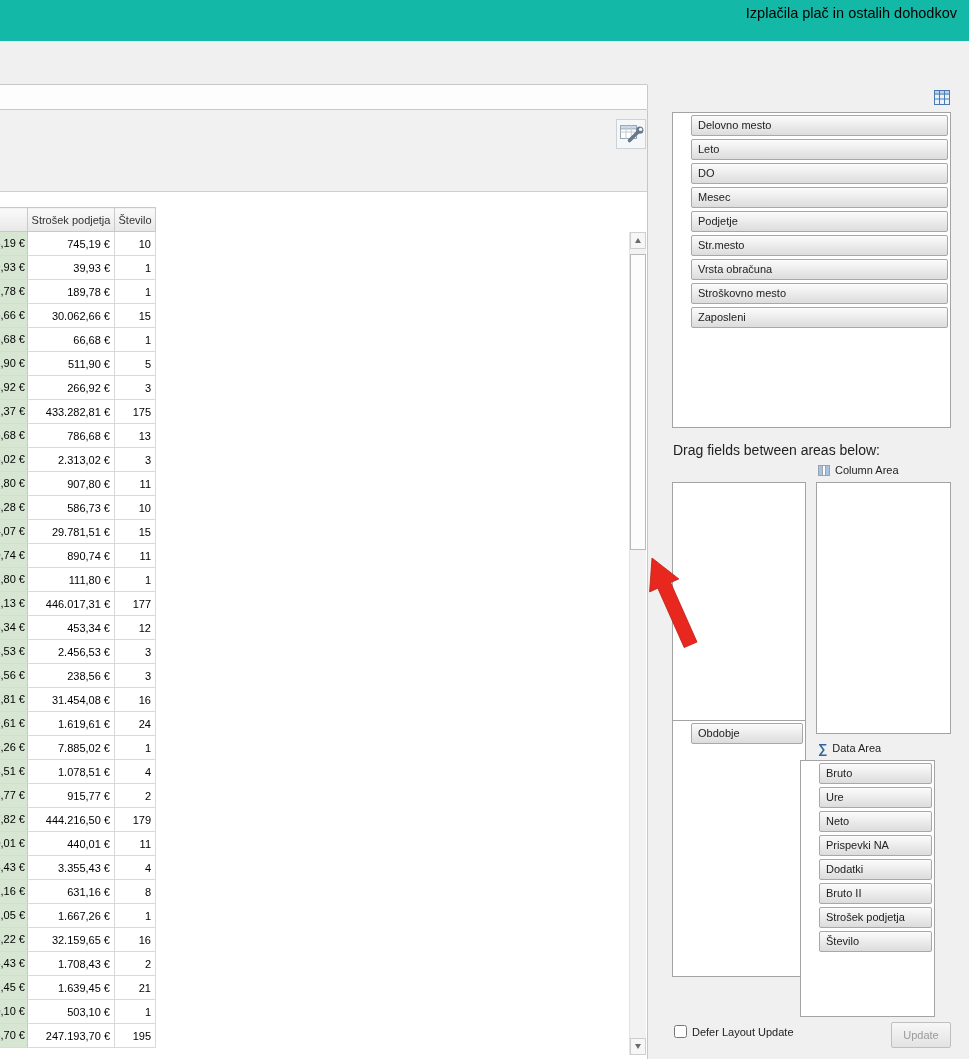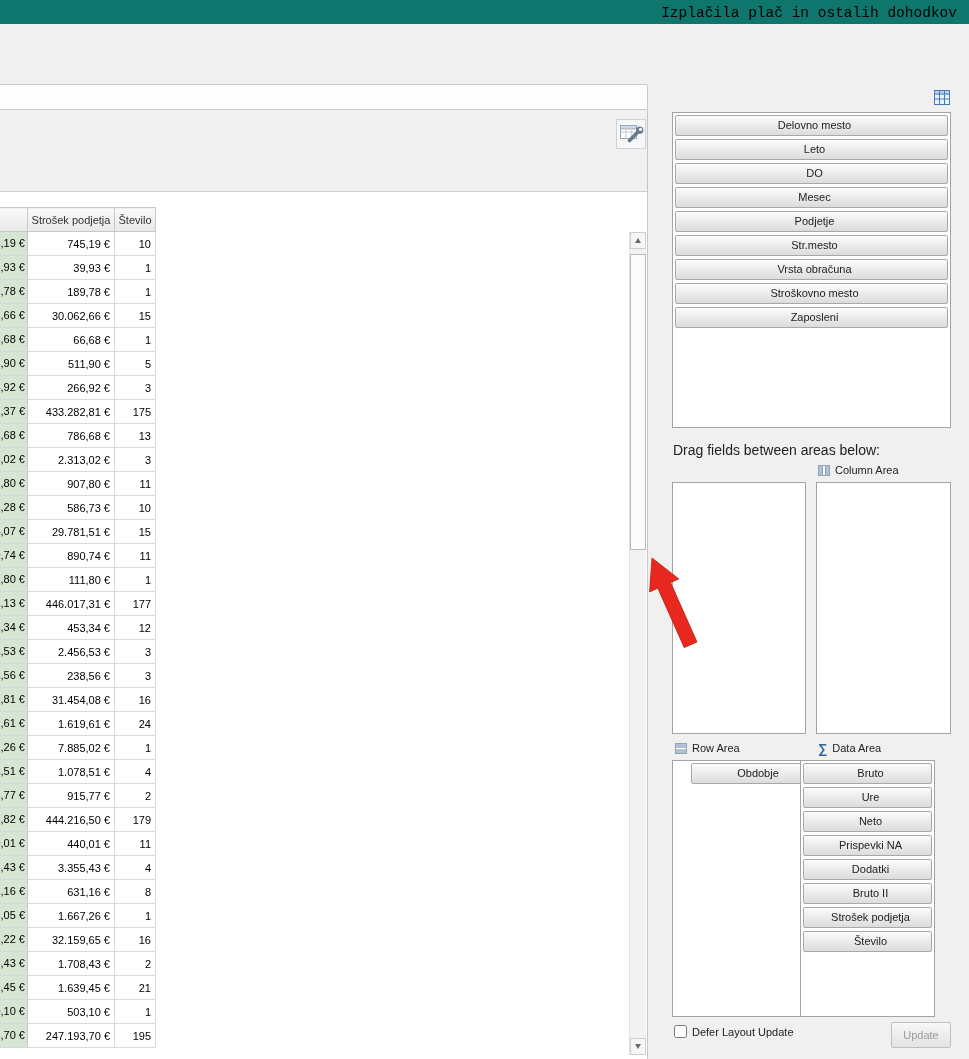--- a/index.html
+++ b/index.html
@@ -3,21 +3,21 @@
 <meta charset="utf-8">
 <style>
   * { box-sizing: content-box; }
   html,body { margin:0; padding:0; }
   body {
     width:969px; height:1059px; position:relative; overflow:hidden;
     background:#f0f0f0;
     font-family:"Liberation Sans","DejaVu Sans",sans-serif;
     font-size:11px; color:#222;
   }
-  .top-strip { position:absolute; left:0; top:0; width:969px; height:24px; background:#0f766e;font-family:Liberation Mono, monospace; }
+  .top-strip { position:absolute; left:0; top:0; width:969px; height:41px; background:#14b8a6; }
   .page-title { position:absolute; top:5px; right:12px; font-size:14.5px; color:#000; white-space:nowrap; }
 
   
   .pivot-grid { position:absolute; left:-1px; top:84px; width:650px; height:975px; }
   .filter-bar { position:absolute; left:0; top:0; width:647px; height:24px; background:#fdfdfd; border:1px solid #c9c9c9; border-radius:1px; }
   .header-zone { position:absolute; left:0; top:26px; width:648px; height:81px; background:#f1f1f2; border-bottom:1px solid #cfcfcf; border-right:1px solid #c6c6c6; }
   .customize-btn { position:absolute; right:1px; top:9px; width:28px; height:28px; padding:0; background:#f5f7f9; border:1px solid #ccd2d8; cursor:pointer; }
   .table-zone { position:absolute; left:0; top:108px; width:648px; height:867px; background:#ffffff; border-right:1px solid #c6c6c6; }
 
   table.pivot { position:absolute; left:0; top:15px; border-collapse:collapse; table-layout:fixed; }
@@ -46,34 +46,34 @@
   
   .collapse-tri { position:absolute; left:651px; top:561px; width:0; height:0;
     border-top:4px solid transparent; border-bottom:4px solid transparent; border-right:6px solid #4d4d4d; cursor:pointer; }
   .red-arrow { position:absolute; left:647px; top:553px; z-index:6; pointer-events:none; }
 
   
   .field-panel { position:absolute; left:668px; top:84px; width:288px; height:975px; }
   .fc-icon-btn { position:absolute; top:6px; right:5px; width:18px; height:17px; padding:0; background:transparent; border:none; cursor:pointer; }
   .fields-box { position:absolute; left:4px; top:28px; width:277px; height:312px; background:#fff; border:1px solid #a3a3a3; overflow:hidden; padding:2px 0 0 0; }
   .fields-box .field-item, .area-box .field-item {
-    height:19px; line-height:18px; margin:0 2px 3px 2px; padding-left:6px;
+    height:19px; line-height:18px; margin:0 2px 3px 18px; padding-left:6px;
     background:linear-gradient(#fbfbfb,#dcdcdc); border:1px solid #a8a8a8; border-radius:2px;
-    font-size:11px; color:#222; overflow:hidden; white-space:nowrap; cursor:default;text-align:center;
+    font-size:11px; color:#222; overflow:hidden; white-space:nowrap; cursor:default;
   }
   .drag-hint { position:absolute; left:5px; top:358px; font-size:14px; color:#222; }
   .area-label { position:absolute; height:14px; display:flex; align-items:center; gap:5px; font-size:11px; color:#222; }
   .al-filter { left:7px;  top:379px;margin-top:28px; }
   .al-column { left:150px; top:379px; }
   .al-row    { left:7px;  top:657px; }
   .al-data   { left:150px; top:657px; }
   .area-box { position:absolute; background:#fff; border:1px solid #a3a3a3; padding:2px 0 0 0; overflow:hidden; }
   .ab-filter { left:4px;   top:398px; width:132px; height:248px; }
   .ab-column { left:148px; top:398px; width:133px; height:248px; }
-  .ab-row    { left:4px;   top:676px; width:132px; height:253px;padding-left:16px; }
+  .ab-row    { left:4px;   top:636px; width:132px; height:253px; }
   .ab-data   { left:132px; top:676px; width:133px; height:253px; }
   .sigma { color:#31639c; font-weight:bold; font-size:13px; line-height:11px; }
 
   .defer-wrap { position:absolute; left:6px; top:941px; display:flex; align-items:center; gap:5px; font-size:11px; color:#222; }
   .defer-wrap input { width:13px; height:13px; margin:0; }
   .update-btn { position:absolute; right:5px; top:938px; width:46px; height:22px; font-size:11px;
     color:#9b9b9b; background:linear-gradient(#f7f7f7,#e3e3e3); border:1px solid #bfbfbf; border-radius:2px; }
 </style>
 </head>
 <body>

